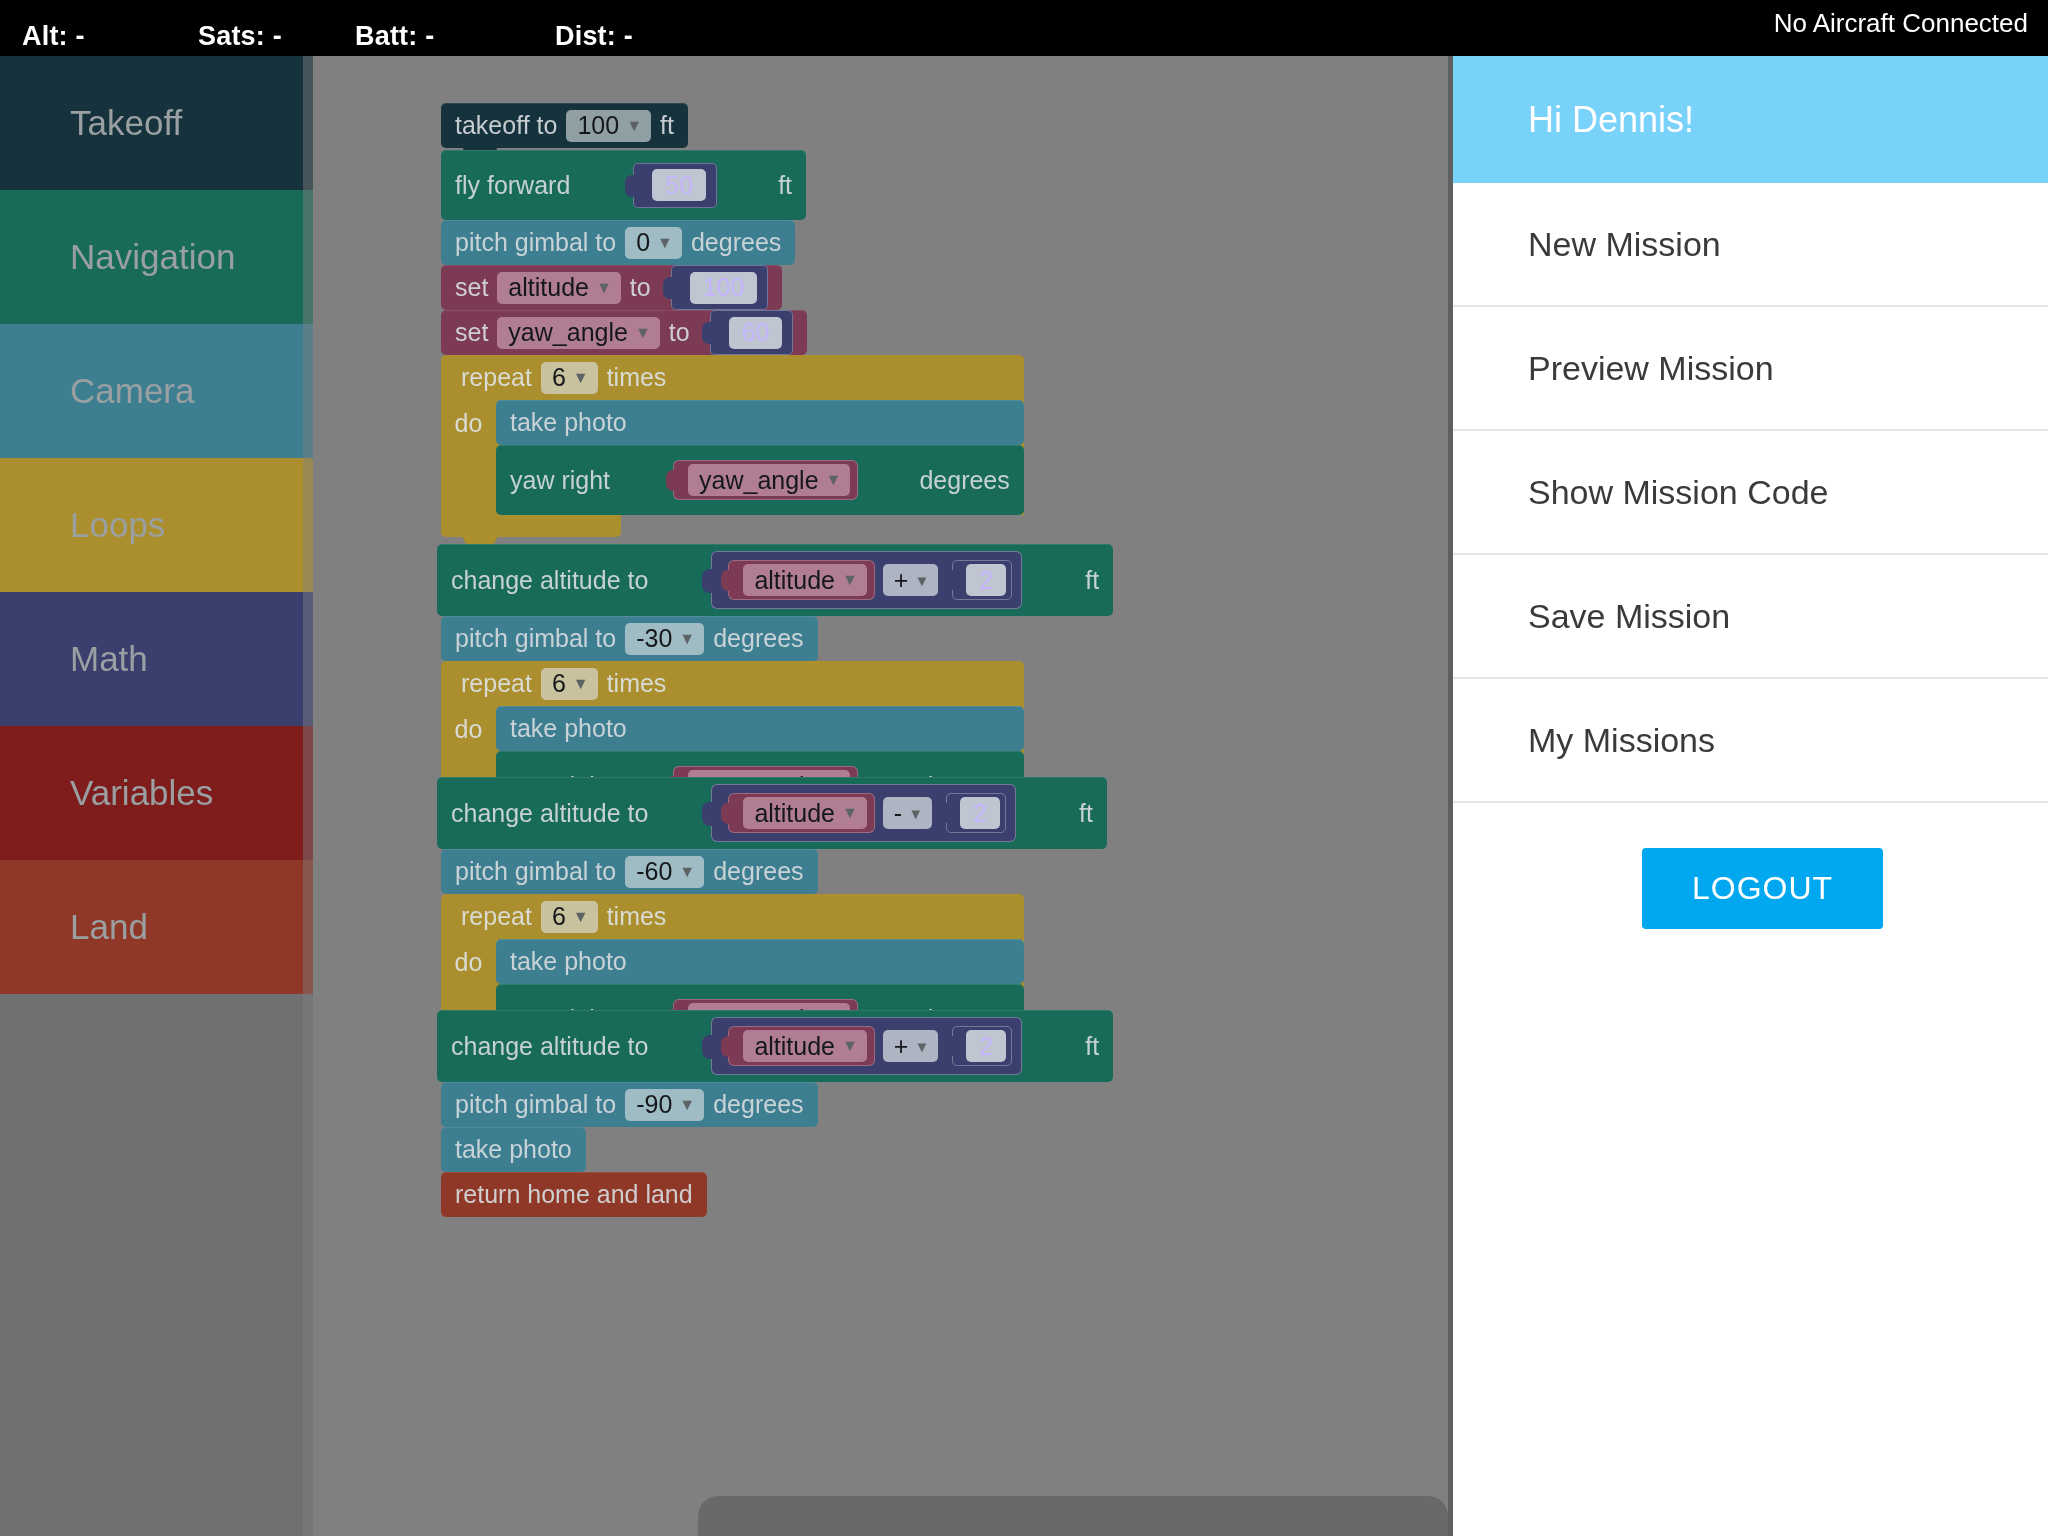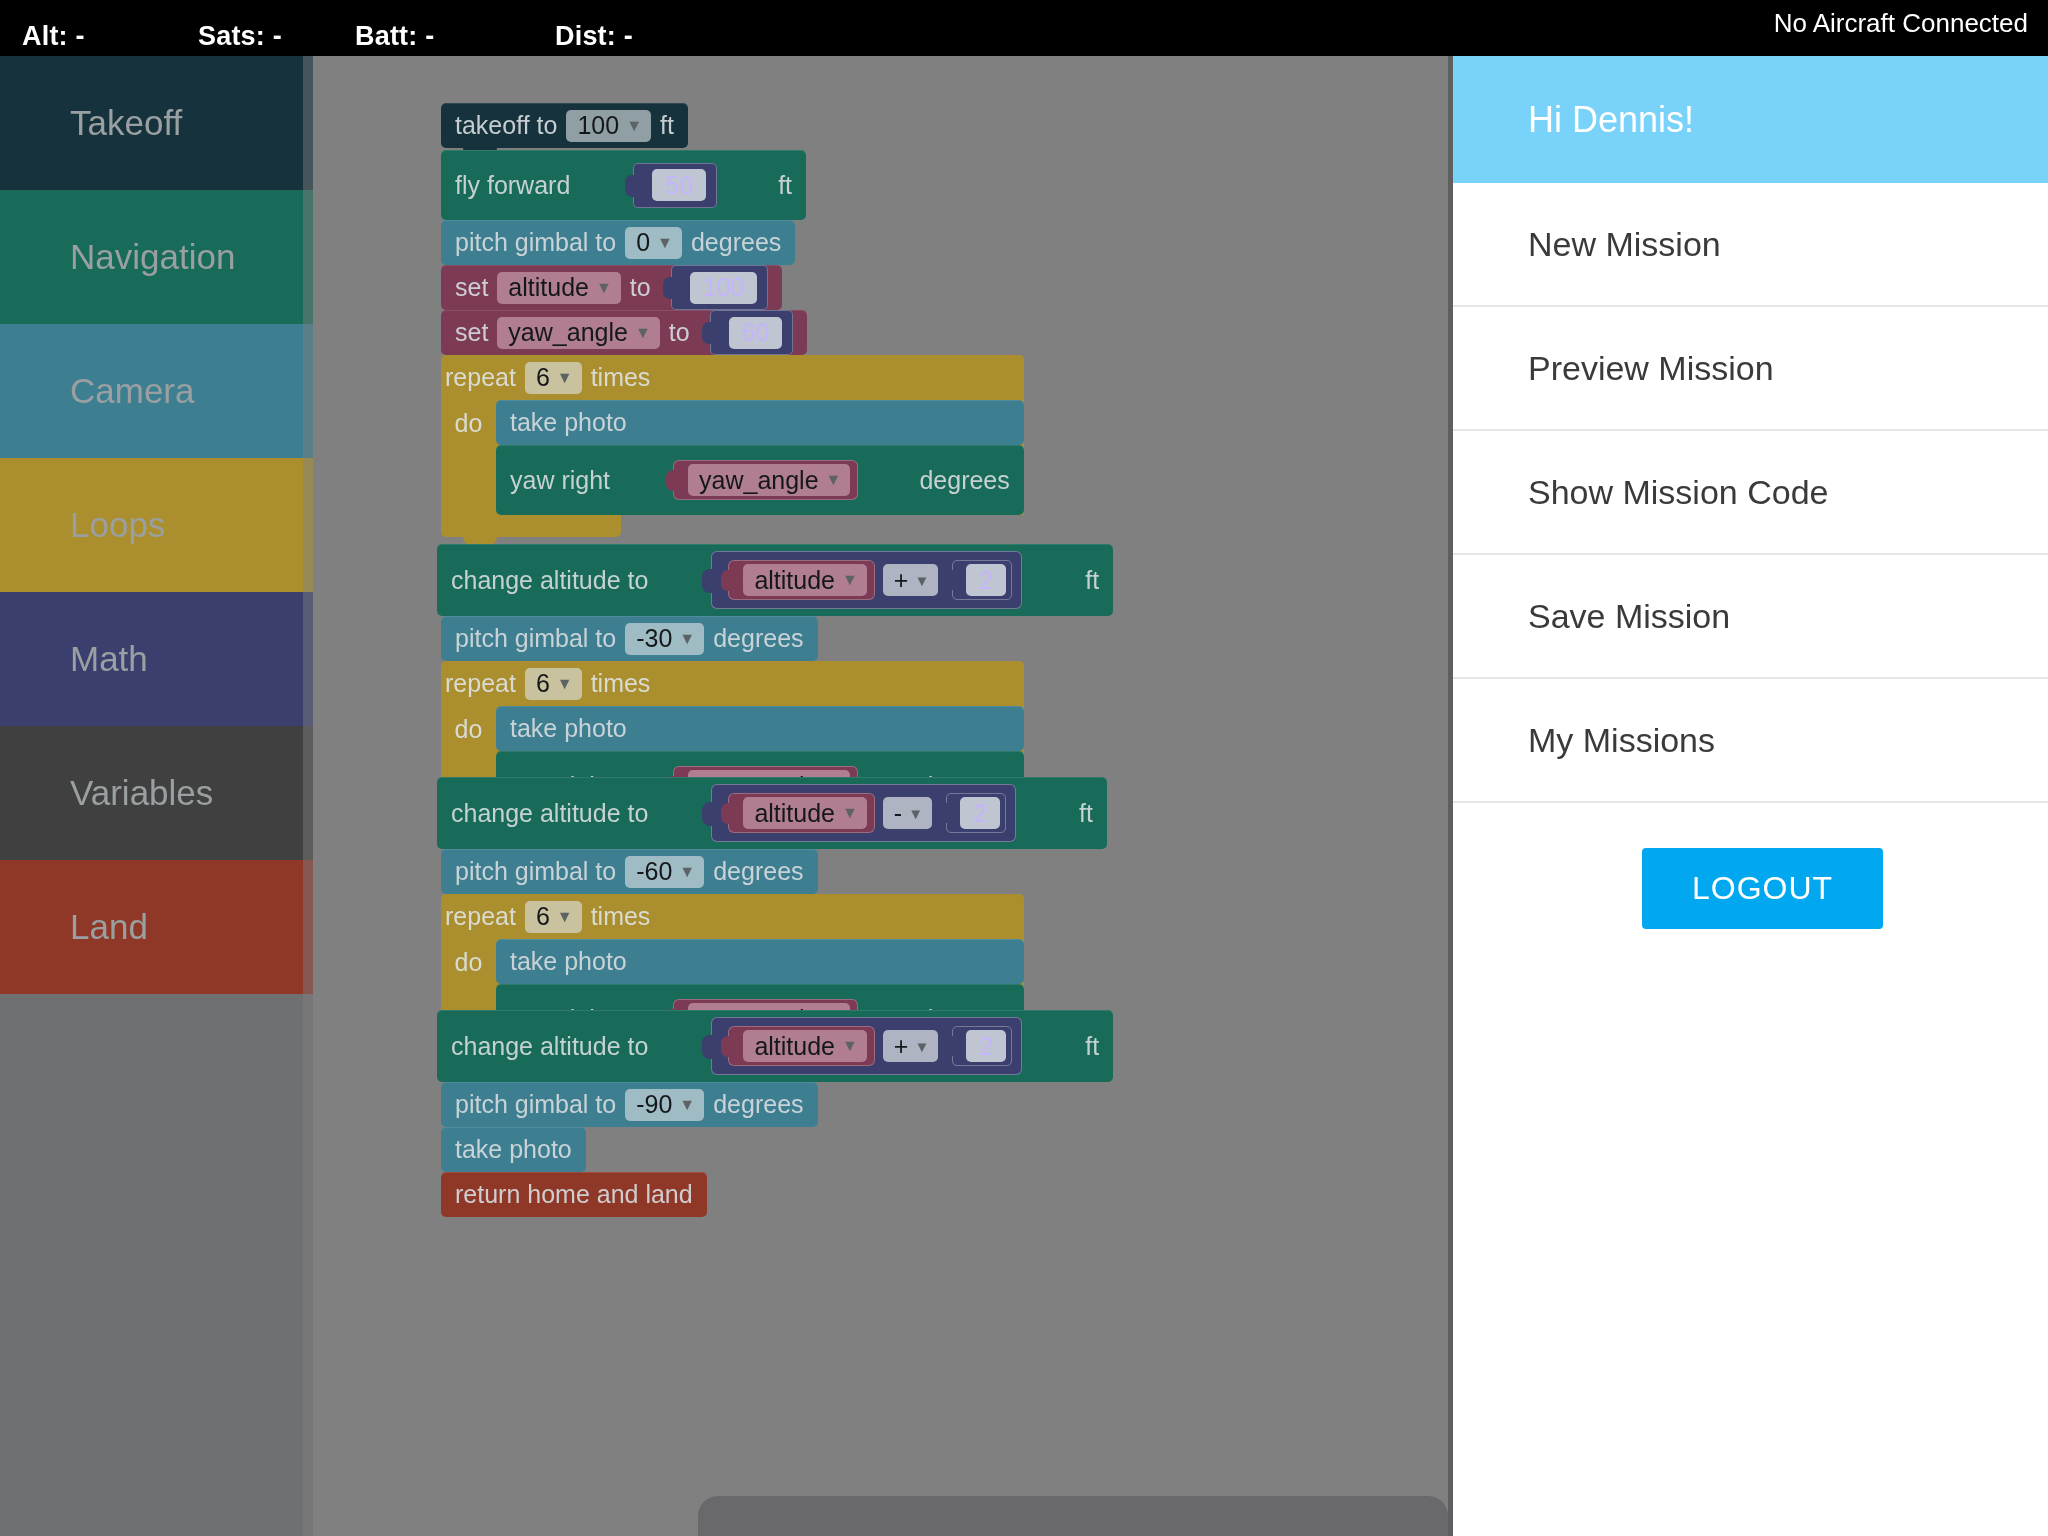--- a/index.html
+++ b/index.html
@@ -207,21 +207,21 @@
   }
 
   
   .blk.tall { height: 70px; }
 
   
   .cwrap { position: absolute; }
   .cwrap .c-head {
     position: relative;
     display: flex; align-items: center;
-    height: 45px; padding: 0 4px;
+    height: 45px; padding: 0 20px;
     background: #ab8f2f;
     border-radius: 5px 5px 0 0;
     color: #d9dbd2; font-size: 25px;
     white-space: nowrap;
   }
   .cwrap .c-head::before {
     content: ""; position: absolute;
     left: 22px; top: 100%;
     width: 34px; height: 9px;
     background: #ab8f2f;
@@ -333,21 +333,21 @@
     </div>
     <div class="cat" style="background:#3d7f91">
       <span>Camera</span>
     </div>
     <div class="cat" style="background:#ab8f2f">
       <span>Loops</span>
     </div>
     <div class="cat" style="background:#3a3f6e">
       <span>Math</span>
     </div>
-    <div class="cat" style="background:#404040">
+    <div class="cat" style="background:#7f1d1d">
       <span>Variables</span>
     </div>
     <div class="cat" style="background:#8f3828">
       <span>Land</span>
     </div>
     <div class="sidebar-filler"></div>
   </div>
 
   <div class="workspace">
 

